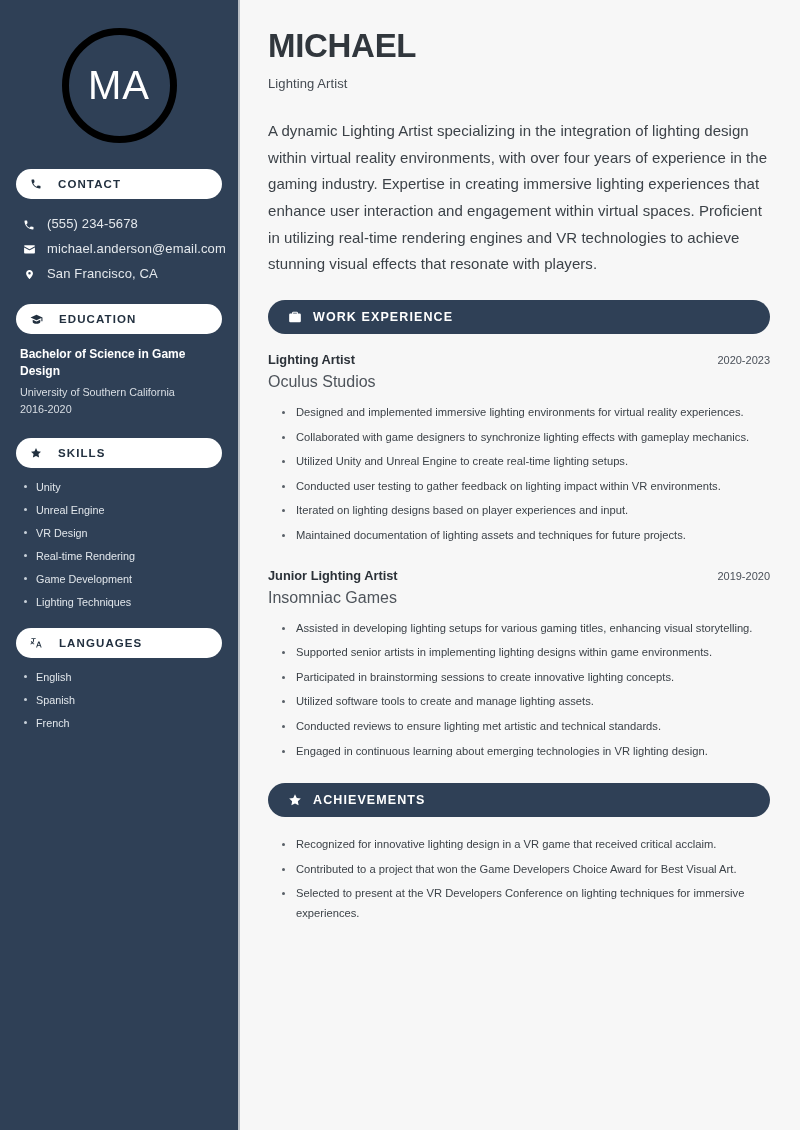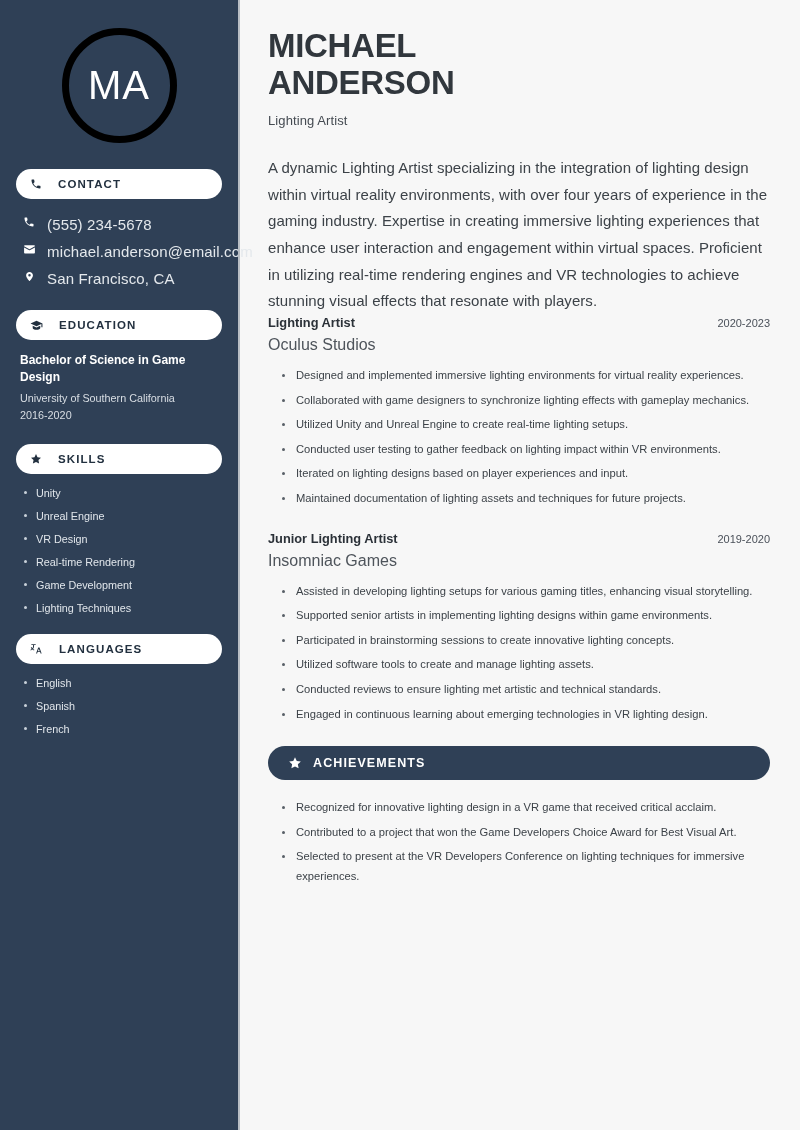--- a/index.html
+++ b/index.html
@@ -68,24 +68,24 @@
     font-size: 11.5px;
     font-weight: bold;
     letter-spacing: 1.1px;
   }
   .pill .ico { display: flex; align-items: center; }
   .pill .ico svg { display: block; }
 
   .contact-list { margin: 0 0 18px 0; }
   .contact-row {
     display: flex;
-    align-items: flex-start;
+    align-items: flex-end;
     gap: 11px;
     padding: 5px 0 5px 6px;
-    font-size: 15px;
+    font-size: 13px;
     color: #e4e8ec;
     letter-spacing: 0.15px;
   }
   .contact-row .ico {
     width: 14px;
     display: flex;
     justify-content: center;
     flex: 0 0 14px;
   }
 
@@ -306,26 +306,33 @@
       <li>Spanish</li>
       <li>French</li>
     </ul>
 
   </aside>
 
   <main class="main">
 
     <h1 class="name">
       <span>MICHAEL</span><br>
-      <span>ANDERSON</span>
     </h1>
     <div class="role">Lighting Artist</div>
 
     <p class="summary">A dynamic Lighting Artist specializing in the integration of lighting design within virtual reality environments, with over four years of experience in the gaming industry. Expertise in creating immersive lighting experiences that enhance user interaction and engagement within virtual spaces. Proficient in utilizing real-time rendering engines and VR technologies to achieve stunning visual effects that resonate with players.</p>
 
+    <div class="sec-bar">
+      <span class="ico">
+        <svg width="14" height="14" viewBox="0 0 24 24" fill="#ffffff">
+            <path d="M9 3a2 2 0 0 0-2 2v1H4a2 2 0 0 0-2 2v11a2 2 0 0 0 2 2h16a2 2 0 0 0 2-2V8a2 2 0 0 0-2-2h-3V5a2 2 0 0 0-2-2H9zm0 1.8h6c.1 0 .2.1.2.2v1H8.8V5c0-.1.1-.2.2-.2z"></path>
+          </svg>
+      </span>
+      <span>WORK EXPERIENCE</span>
+    </div>
 
     <div class="job">
       <div class="job-head">
         <span class="job-title">Lighting Artist</span>
         <span class="job-dates">2020-2023</span>
       </div>
       <div class="job-company">Oculus Studios</div>
     </div>
     <ul class="main-ul">
       <li>Designed and implemented immersive lighting environments for virtual reality experiences.</li>

